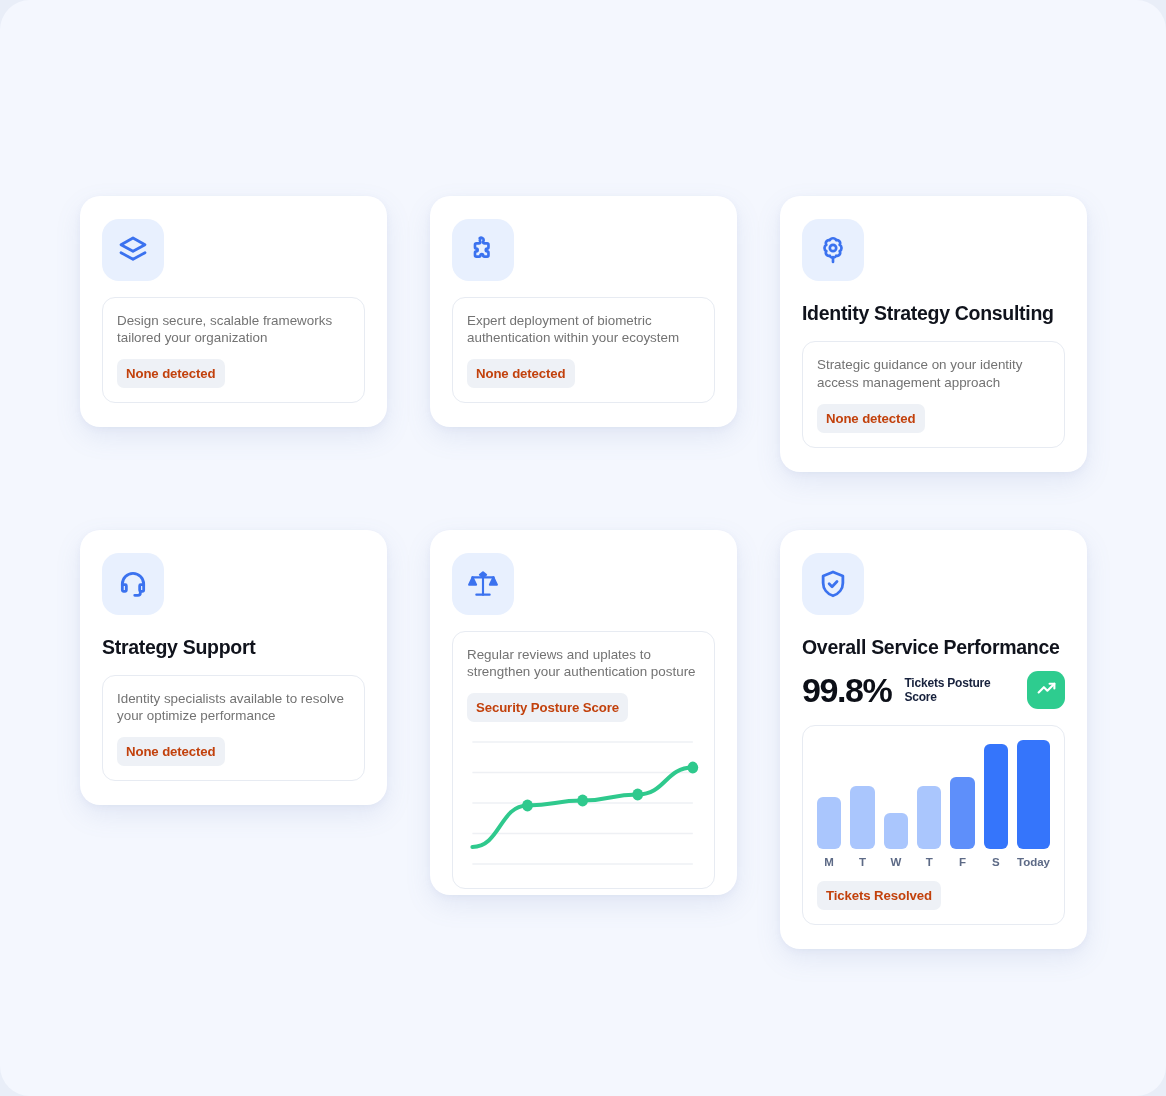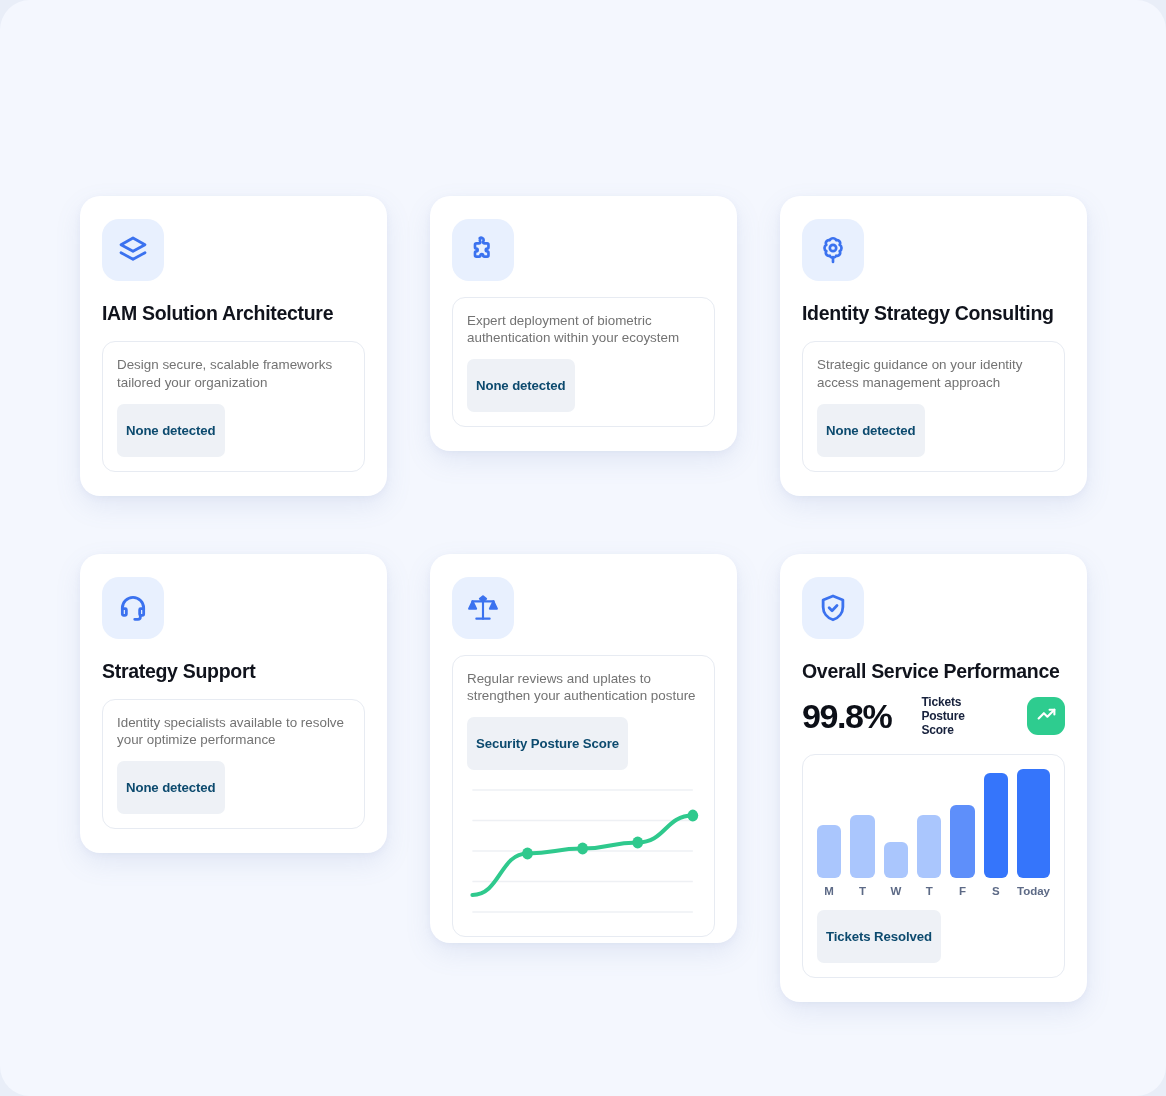--- a/index.html
+++ b/index.html
@@ -73,44 +73,44 @@
   .inner-desc {
     font-size: 13.4px;
     line-height: 1.28;
     color: #737373;
   }
 
   .pill {
     display: inline-block;
     margin-top: 13px;
     background: #eef1f6;
-    color: #0c4a6e;
+    color: #c2410c;
     font-size: 13.2px;
     font-weight: 600;
     border-radius: 7px;
-    padding: 19px 9px;
+    padding: 7px 9px;
     letter-spacing: -0.1px;
   }
 
   
   .chart-box { padding-bottom: 6px; }
   .line-chart-wrap {
     position: relative;
     margin-top: 12px;
     width: 100%;
     height: 140px;
   }
   .line-chart-wrap svg { display: block; width: 100%; height: 100%; }
 
   
   .perf-row {
     display: flex;
     align-items: center;
     margin-top: 12px;
-    gap: 30px;
+    gap: 13px;
   }
   .perf-value {
     font-size: 34px;
     font-weight: 800;
     color: #0c0f17;
     letter-spacing: -1.4px;
     line-height: 1;
   }
   .perf-label {
     font-size: 12px;
@@ -168,21 +168,20 @@
 
     <div class="card">
       <div class="icon-tile">
         <span>
           <svg width="32" height="32" viewBox="0 0 24 24" fill="none" stroke="#3b72ef" stroke-width="2.1" stroke-linecap="round" stroke-linejoin="round">
             <polygon points="12 3 21 8 12 13 3 8 12 3"></polygon>
             <polyline points="3 14 12 19 21 14"></polyline>
           </svg>
         </span>
       </div>
-      <div class="card-title">IAM Solution Architecture</div>
       <div class="inner-box">
         <div class="inner-desc">Design secure, scalable frameworks tailored your organization</div>
         <span class="pill">None detected</span>
       </div>
     </div>
 
     <div class="card">
       <div class="icon-tile">
         <span>
           <svg width="32" height="32" viewBox="0 0 24 24" fill="none" stroke="#3b72ef" stroke-width="2" stroke-linecap="round" stroke-linejoin="round">

